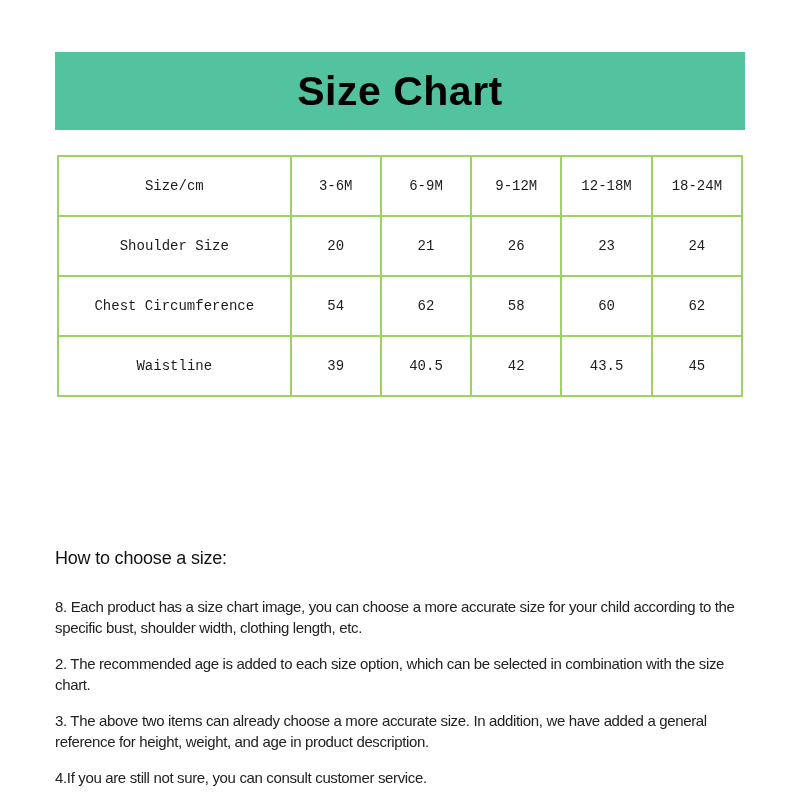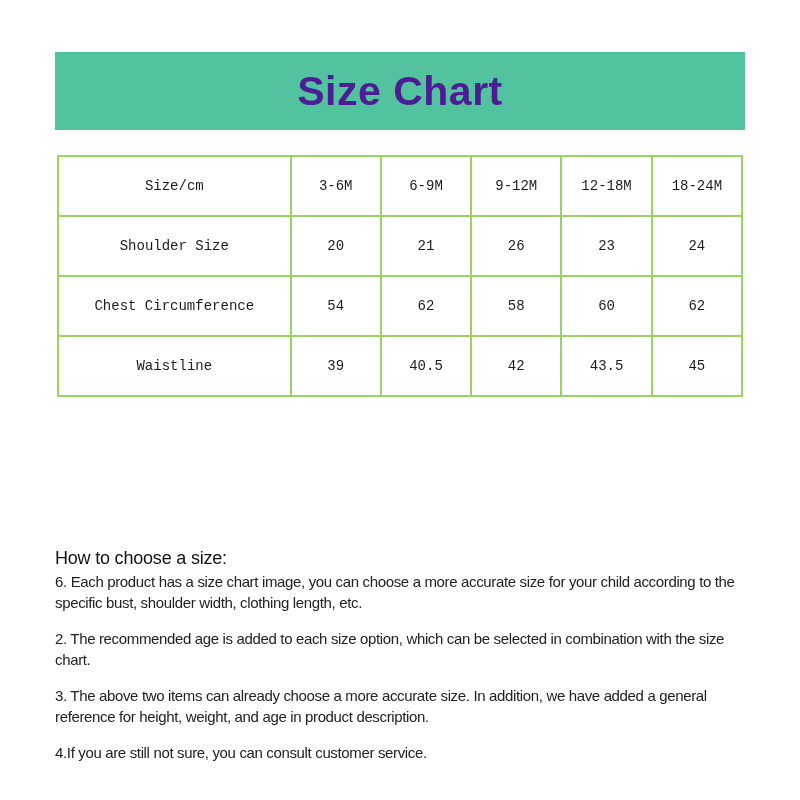--- a/index.html
+++ b/index.html
@@ -17,21 +17,21 @@
     left: 55px;
     top: 52px;
     width: 690px;
     height: 78px;
     background: #52c39e;
     display: flex;
     align-items: center;
     justify-content: center;
   }
   .banner-title {
-    color: #4c1d95;
+    color: #000000;
     font-size: 41px;
     font-weight: 600;
     letter-spacing: 0.5px;
   }
   table.size-table {
     position: absolute;
     left: 57px;
     top: 155px;
     width: 686px;
     border-collapse: collapse;
@@ -53,21 +53,21 @@
     position: absolute;
     left: 55px;
     top: 548px;
     width: 690px;
     color: #1f1f1f;
   }
   .guide-heading {
     font-size: 18px;
     font-weight: 400;
     color: #111111;
-    margin-bottom: 2px;
+    margin-bottom: 27px;
     letter-spacing: -0.2px;
   }
   .guide-item {
     font-size: 15px;
     line-height: 21px;
     letter-spacing: -0.35px;
     margin-bottom: 15px;
     color: #222222;
   }
 </style>
@@ -120,19 +120,19 @@
         <td>40.5</td>
         <td>42</td>
         <td>43.5</td>
         <td>45</td>
       </tr>
     </tbody>
   </table>
 
   <div class="guide">
     <div class="guide-heading">How to choose a size:</div>
-    <p class="guide-item">6. Each product has a size chart image, you can choose a more accurate size for your child according to the specific bust, shoulder width, clothing length, etc.</p>
+    <p class="guide-item">8. Each product has a size chart image, you can choose a more accurate size for your child according to the specific bust, shoulder width, clothing length, etc.</p>
     <p class="guide-item">2. The recommended age is added to each size option, which can be selected in combination with the size chart.</p>
     <p class="guide-item">3. The above two items can already choose a more accurate size. In addition, we have added a general reference for height, weight, and age in product description.</p>
     <p class="guide-item">4.If you are still not sure, you can consult customer service.</p>
   </div>
 
 </div>
 
 </body></html>

